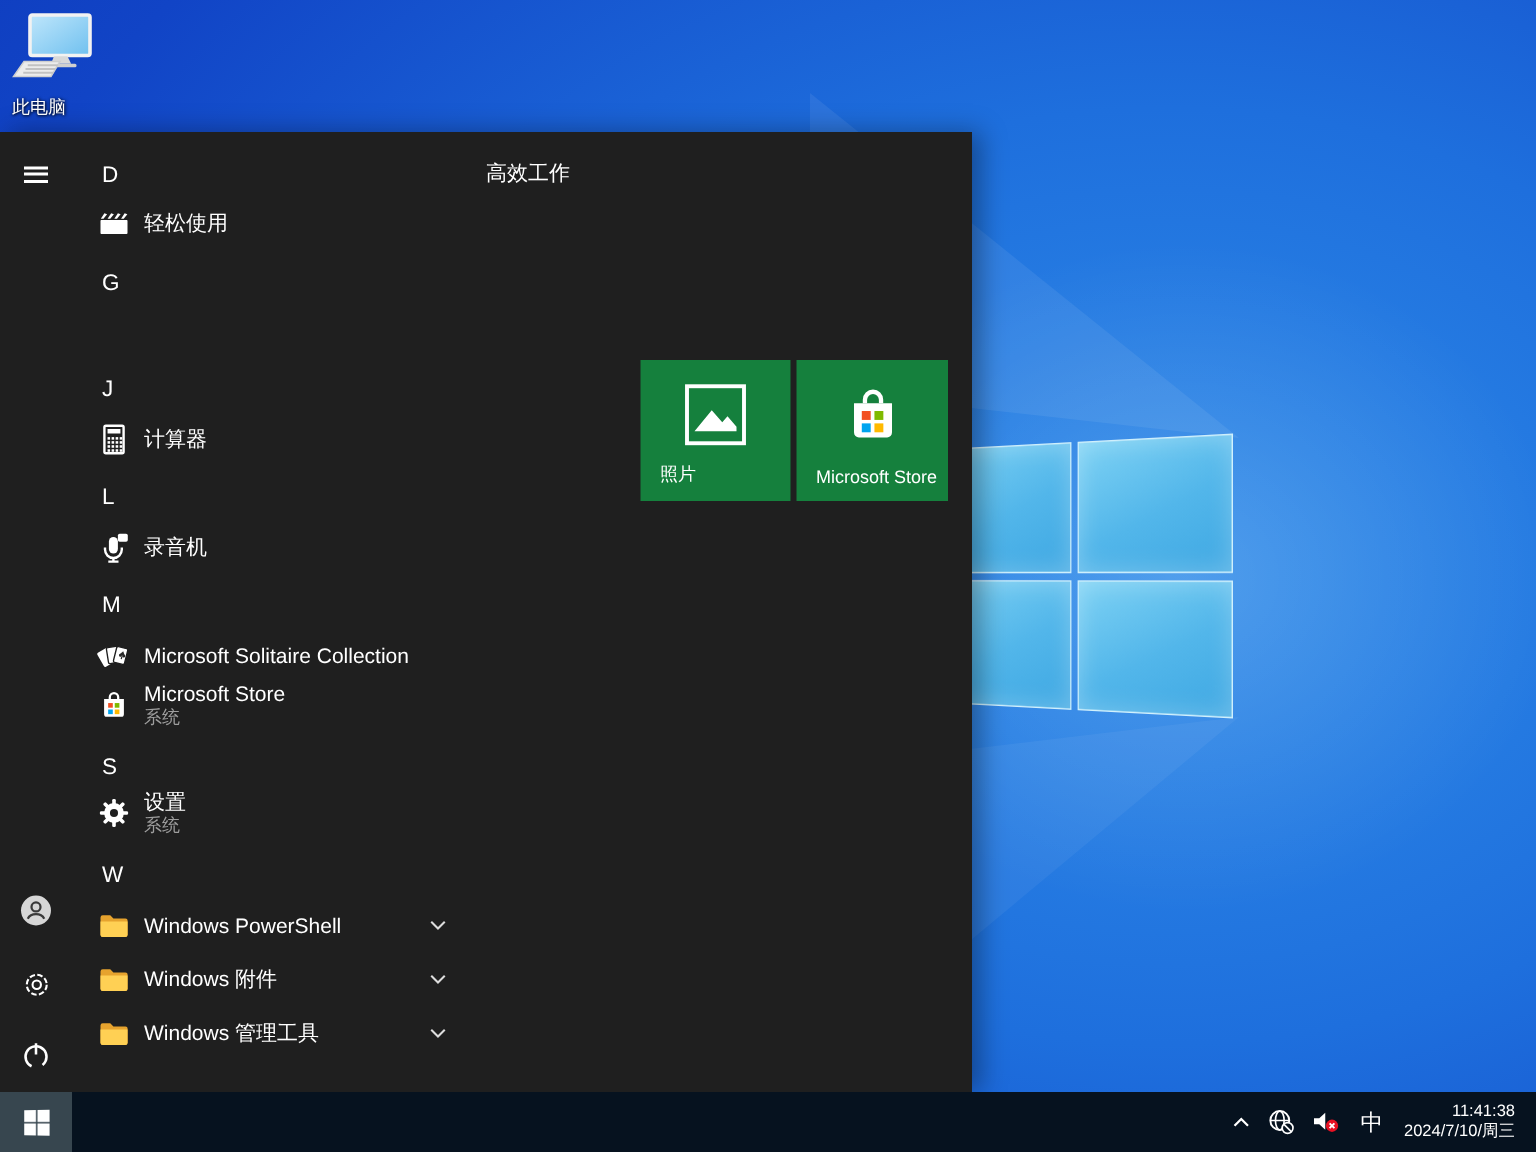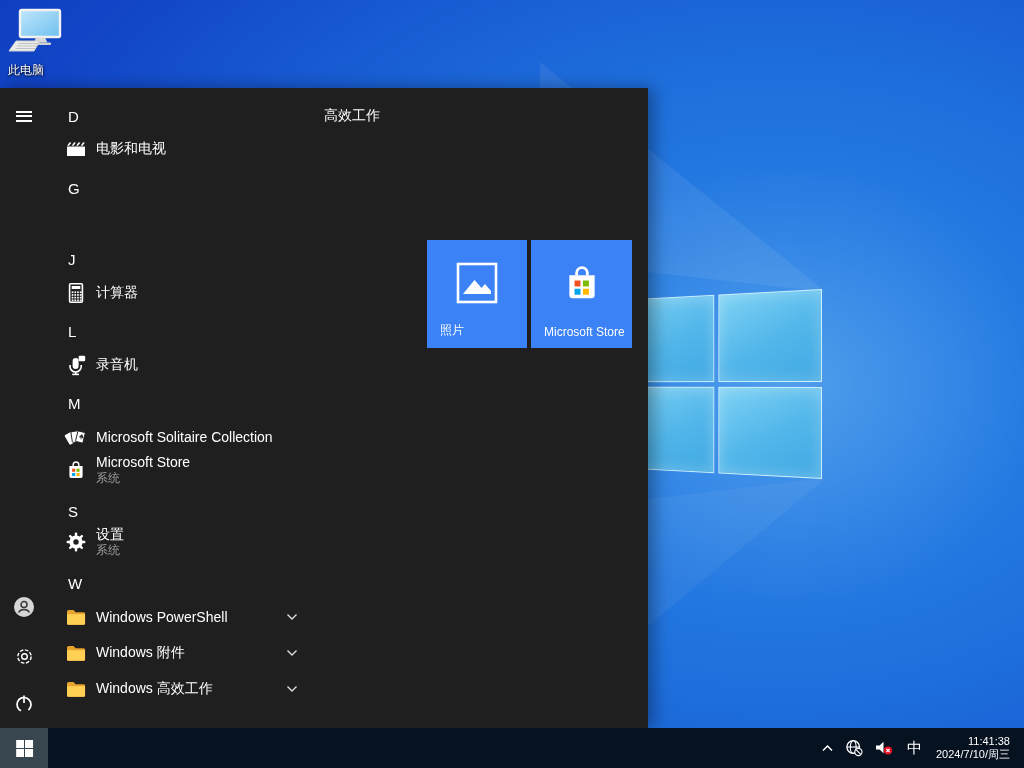--- a/index.html
+++ b/index.html
@@ -45,21 +45,21 @@
   .app-row.two-line { height:38px; }
   .app-icon { width:24px; height:24px; flex:0 0 24px; display:flex;
     align-items:center; justify-content:center; }
   .app-label { margin-left:8px; font-size:14px; color:#fff; white-space:nowrap; }
   .app-text { margin-left:8px; display:flex; flex-direction:column; justify-content:center; }
   .app-text .app-label { margin-left:0; line-height:17px; }
   .app-sub { font-size:12px; color:#9e9e9e; line-height:15px; }
   .chevron { position:absolute; left:222px; top:50%; margin-top:-4px; width:12px; height:8px; opacity:0.85; }
 
   .tile-group-title { position:absolute; left:324px; top:19px; font-size:14px; color:#fff;font-family:Liberation Serif, serif; }
-  .tile { position:absolute; width:100px; height:108px; background:#3b82f6; cursor:pointer; }
+  .tile { position:absolute; width:100px; height:94px; background:#15803d; cursor:pointer; }
   .tile .tile-icon { position:absolute; left:50%; top:42%; transform:translate(-50%,-50%); }
   .tile .tile-label { position:absolute; left:13px; bottom:9px; font-size:12px; color:#fff; white-space:nowrap; }
 
   
   .taskbar { position:absolute; left:0; bottom:0; width:1024px; height:40px;
     background:#06121f; z-index:30; display:flex; align-items:stretch; }
   .start-btn { width:48px; height:40px; background:#37464f; display:flex;
     align-items:center; justify-content:center; cursor:pointer; }
   .start-logo { width:17px; height:17px; display:grid; grid-template-columns:1fr 1fr;
     grid-template-rows:1fr 1fr; gap:1.5px; transform:perspective(70px) rotateY(-6deg); }
@@ -143,21 +143,21 @@
         <svg width="24" height="24" viewBox="0 0 24 24">
             <g fill="#fff">
           <rect x="3" y="9.6" width="18" height="9.4" rx="0.6"></rect>
           <polygon points="3.2,8.8 5.6,5.2 7.4,5.8 5,8.8"></polygon>
           <polygon points="7.7,8.8 10.1,5.2 11.9,5.8 9.5,8.8"></polygon>
           <polygon points="12.2,8.8 14.6,5.2 16.4,5.8 14,8.8"></polygon>
           <polygon points="16.7,8.8 19.1,5.2 20.9,5.8 18.5,8.8"></polygon>
         </g>
           </svg>
       </span>
-      <span class="app-label">电影和电视</span>
+      <span class="app-label">轻松使用</span>
     </div>
 
     <div class="section-letter" style="top:91px">G</div>
 
     <div class="section-letter" style="top:162px">J</div>
     <div class="app-row" style="top:191px">
       <span class="app-icon">
         <svg width="24" height="24" viewBox="0 0 24 24">
           <rect x="5.6" y="2.8" width="12.8" height="18.4" rx="1" fill="none" stroke="#fff" stroke-width="1.6"></rect>
           <rect x="7.7" y="5" width="8.6" height="3" fill="#fff"></rect>
@@ -284,21 +284,21 @@
         </svg>
     </div>
 
     <div class="app-row" style="top:587px">
       <span class="app-icon">
         <svg width="24" height="24" viewBox="0 0 24 24">
           <path d="M3,6.6 a1.5,1.5 0 0 1 1.5,-1.5 h5 l2.1,2.2 h8 a1.5,1.5 0 0 1 1.5,1.5 v9.4 a1.5,1.5 0 0 1 -1.5,1.5 H4.5 A1.5,1.5 0 0 1 3,18.2 z" fill="#e6a32e"></path>
           <path d="M3,9.3 h18 v8.9 a1.5,1.5 0 0 1 -1.5,1.5 H4.5 A1.5,1.5 0 0 1 3,18.2 z" fill="#ffd054"></path>
         </svg>
       </span>
-      <span class="app-label">Windows 高效工作</span>
+      <span class="app-label">Windows 管理工具</span>
       <svg class="chevron" viewBox="0 0 12 8">
         <polyline points="1.5,1.5 6,6 10.5,1.5" fill="none" stroke="#fff" stroke-width="1.4"></polyline>
         </svg>
     </div>
 
   </div>
 
   <div class="tile-group-title">高效工作</div>
 
   <div class="tile" style="left:427px; top:152px">

